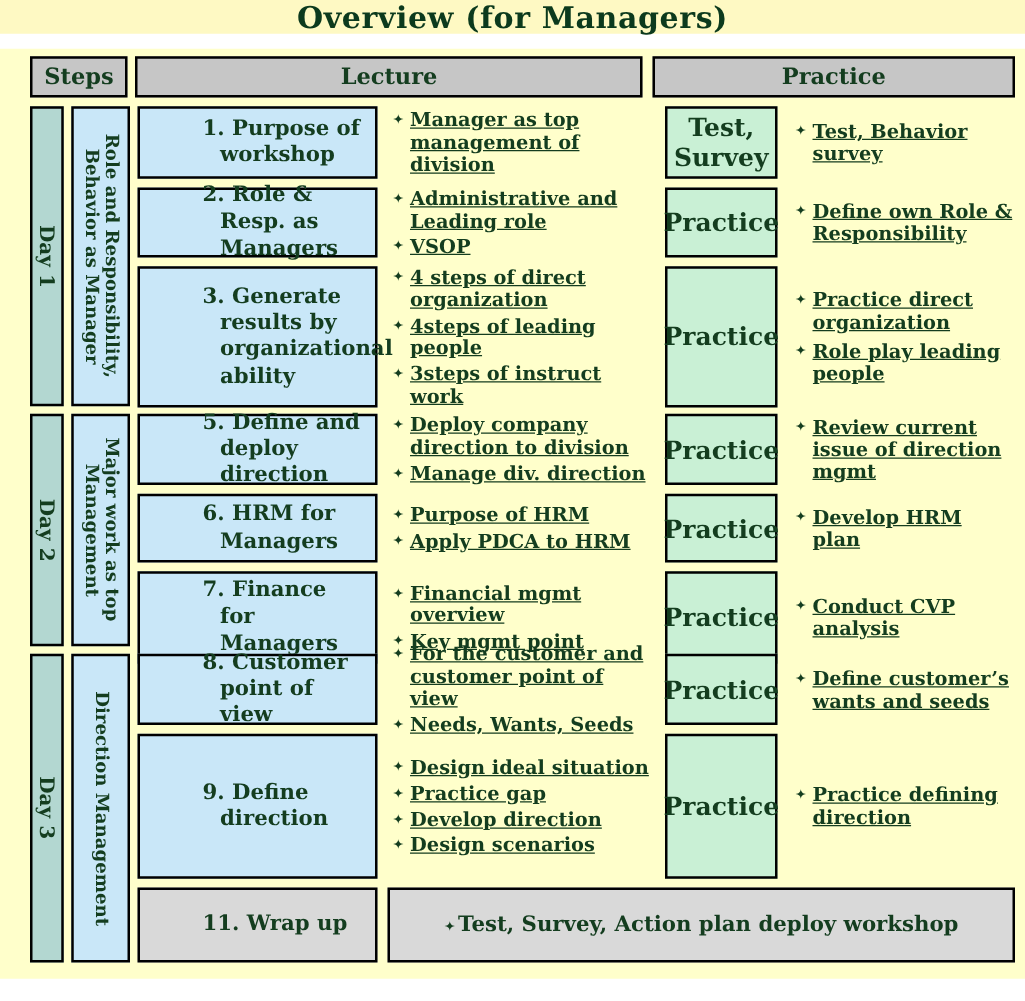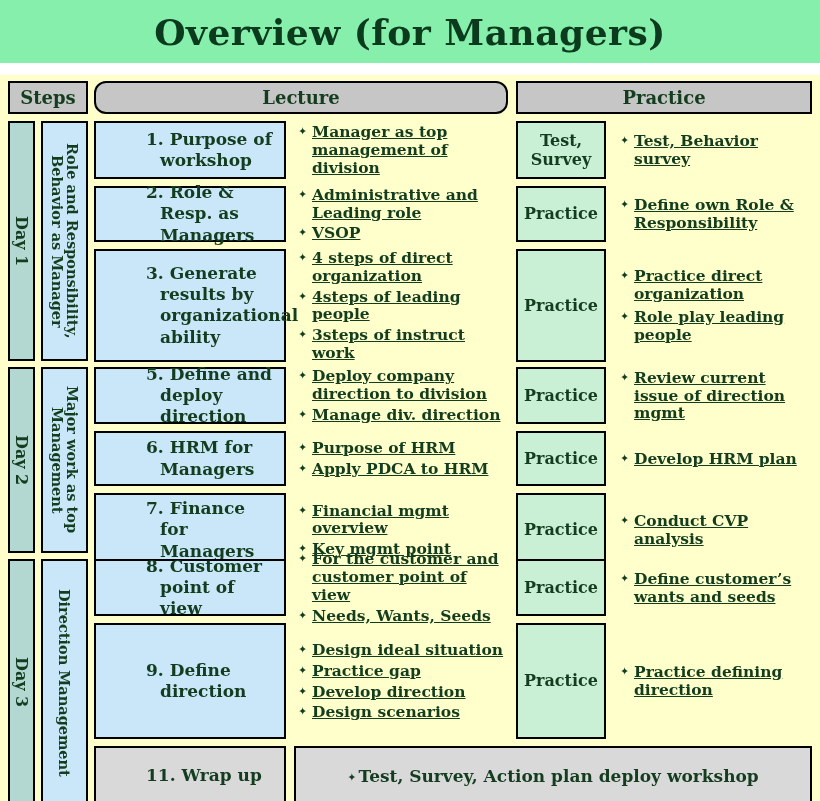--- a/index.html
+++ b/index.html
@@ -7,38 +7,38 @@
   body {
     height: 801px;
     background: #ffffff;
     font-family: "DejaVu Serif", "Liberation Serif", serif;
     font-weight: bold;
     color: #143d1f;
   }
   .canvas { width: 820px; height: 801px; overflow: hidden; }
 
   .title-band {
-    height: 63px; background: #86efac;
-    display: flex; align-items: center; justify-content: center;
-    font-size: 36px; letter-spacing: 0.5px; color: #0c3a1d;
+    height: 27px; background: #fef9c3;
+    display: flex; align-items: center; justify-content: center;
+    font-size: 24px; letter-spacing: 0.5px; color: #0c3a1d;
   }
 
   .slide-body {
     margin-top: 12px; background: #ffffcb;
-    padding: 6px 8px 0 8px; height: 744px;
+    padding: 6px 8px 0 24px; height: 744px;
   }
 
   .hdr { display: flex; height: 33px; margin-bottom: 7px; }
   .hdr-box {
     background: #c6c6c6; border: 2px solid #000;
     display: flex; align-items: center; justify-content: center;
     font-size: 18px;
   }
   .hdr-steps    { width: 80px;  margin-right: 6px; }
-  .hdr-lecture  { width: 414px; margin-right: 8px; border-radius: 12px; }
+  .hdr-lecture  { width: 414px; margin-right: 8px; }
   .hdr-practice { width: 296px; }
 
   .day { display: flex; margin-bottom: 6px; }
   .day1 { height: 240px; } .day2 { height: 186px; } .day3 { height: 247px; }
 
   .daybar {
     width: 27px; margin-right: 6px; background: #b3d7d1; border: 2px solid #000;
     display: flex; align-items: center; justify-content: center;
   }
   .catbar {
@@ -67,21 +67,21 @@
 
   .lecbul {
     width: 214px; margin-right: 8px;
     display: flex; flex-direction: column; justify-content: center; gap: 3px;
     font-size: 15.5px; line-height: 1.15; padding-left: 4px;
   }
 
   .pracbox {
     width: 90px; margin-right: 10px; background: #c9f0d5; border: 2px solid #000;
     display: flex; align-items: center; justify-content: center;
-    text-align: center; font-size: 16px; padding: 2px; line-height: 1.2;
+    text-align: center; font-size: 20px; padding: 2px; line-height: 1.2;
   }
 
   .pracbul {
     flex: 1; display: flex; flex-direction: column; justify-content: center; gap: 5px;
     font-size: 15.5px; line-height: 1.15; padding-left: 4px;
   }
 
   .bullet { display: flex; }
   .bullet .m {
     flex: none; width: 14px; font-size: 11px; padding-top: 3px;

